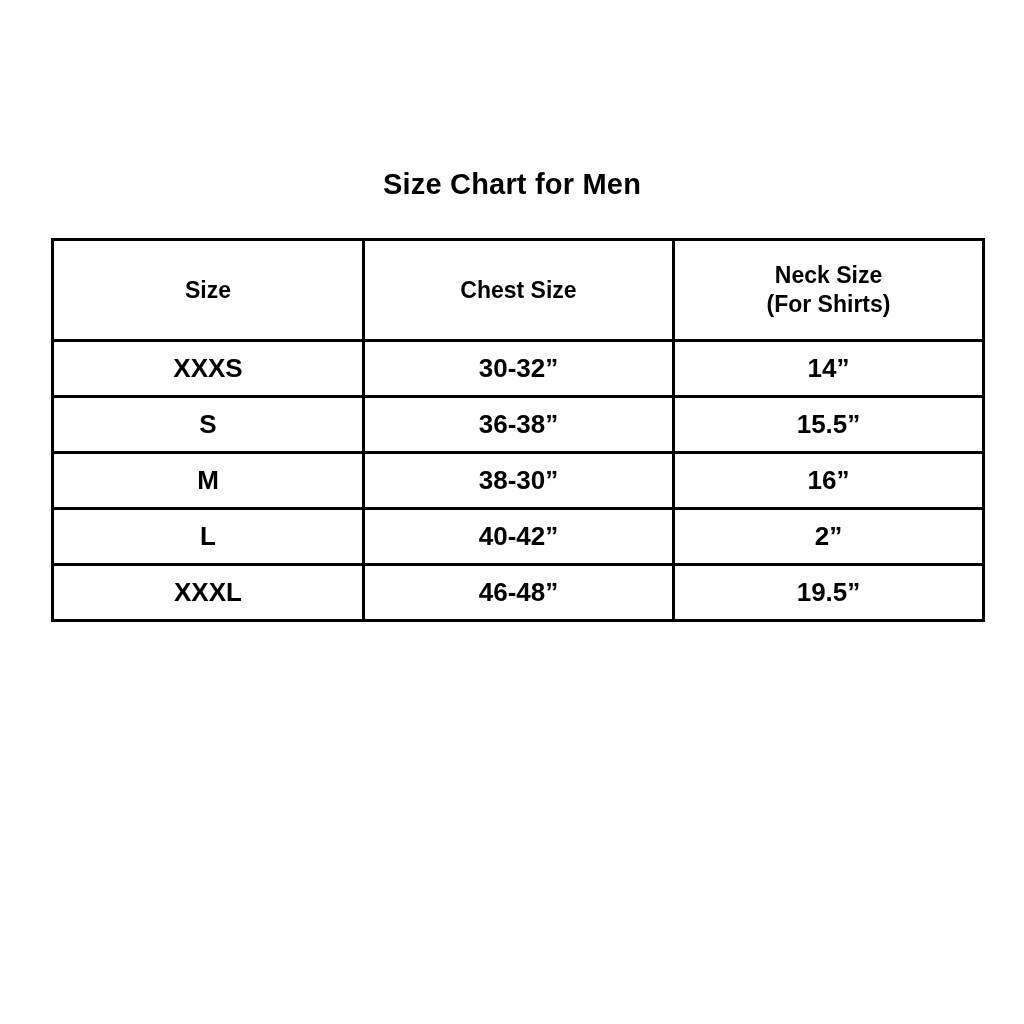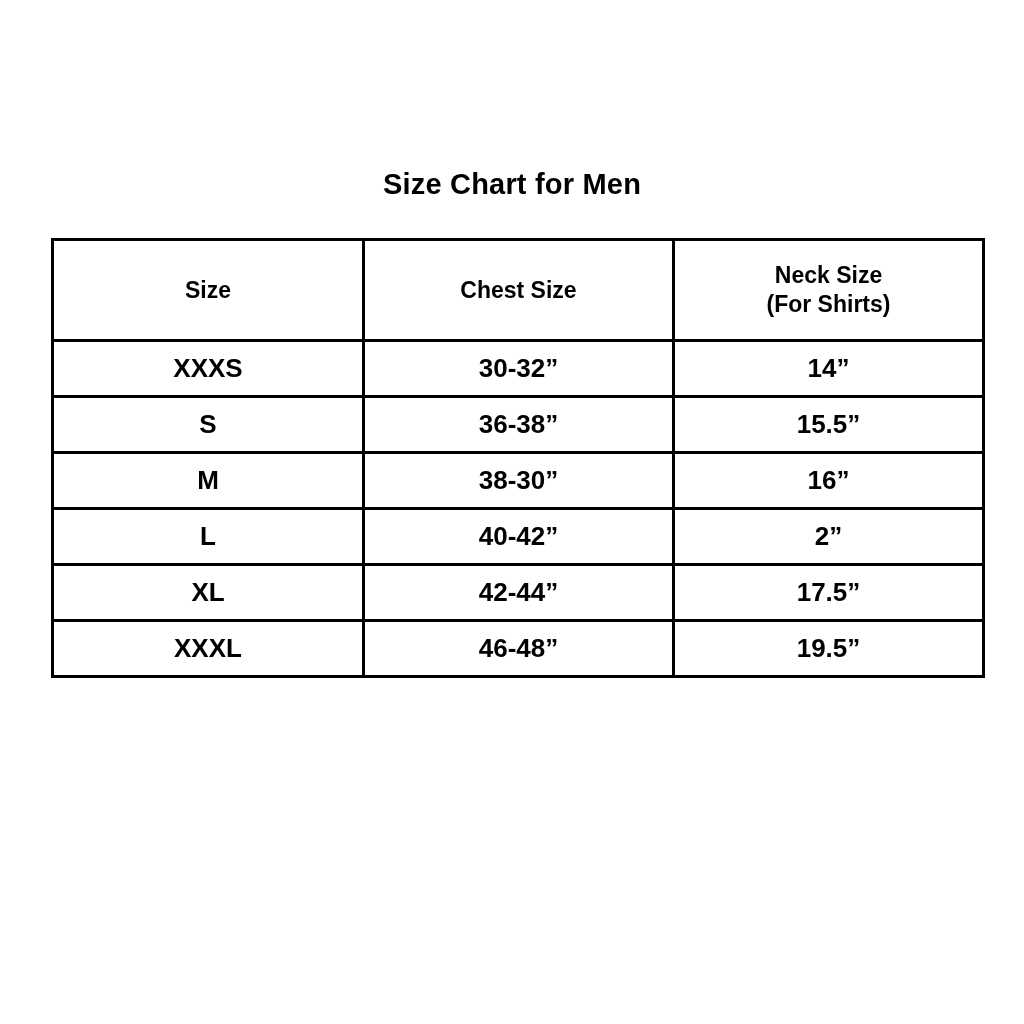--- a/index.html
+++ b/index.html
@@ -102,25 +102,20 @@
         <td>M</td>
         <td>38-30”</td>
         <td>16”</td>
       </tr>
       <tr>
         <td>L</td>
         <td>40-42”</td>
         <td>2”</td>
       </tr>
       <tr>
-        <td>XL</td>
-        <td>42-44”</td>
-        <td>17.5”</td>
-      </tr>
-      <tr>
         <td>XXXL</td>
         <td>46-48”</td>
         <td>19.5”</td>
       </tr>
     </tbody>
   </table>
 
 </div>
 
 </body></html>

